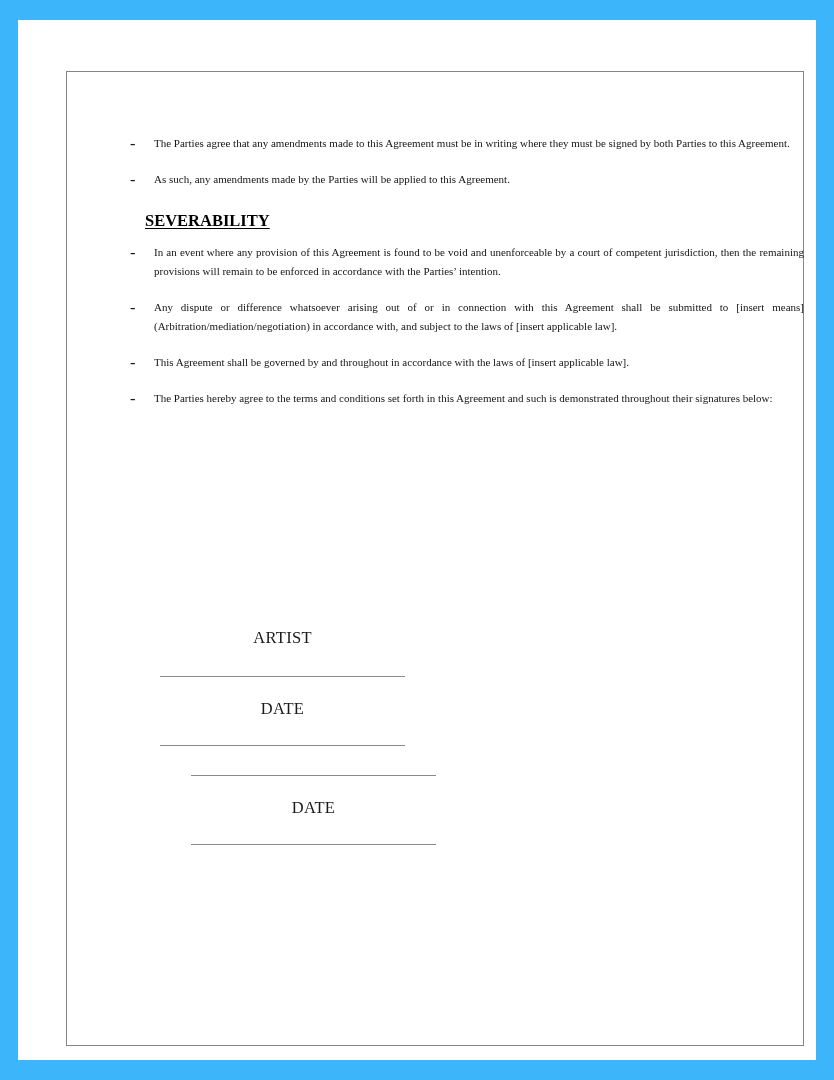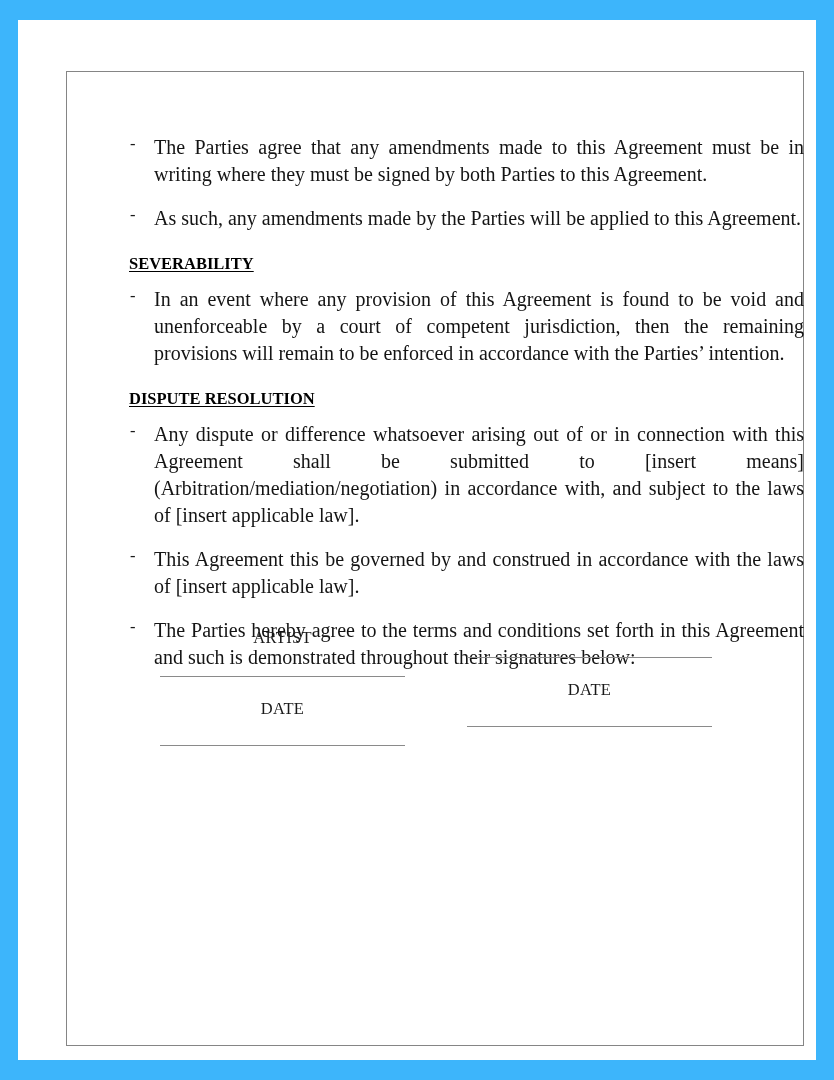--- a/index.html
+++ b/index.html
@@ -53,55 +53,56 @@
     width: 25px;
     flex: 0 0 25px;
     font-size: 16.5px;
     line-height: 19px;
     color: #1a1a1a;
     padding-left: 1px;
     box-sizing: border-box;
   }
   .bullet-text {
     flex: 1 1 auto;
-    font-size: 20px;
-    line-height: 27px;
+    font-size: 11px;
+    line-height: 19px;
     color: #141414;
     text-align: justify;
     text-justify: inter-word;
     hyphens: none;
   }
   .bullet-text.last-line-left {
     text-align-last: left;
   }
 
   
   .section-heading {
     font-size: 16.5px;
     line-height: 19px;
     font-weight: bold;
     color: #000000;
-    margin: 0 0 13px 0;
+    margin: 0 0 13px 16px;
     padding-top: 5px;
   }
   .section-heading span.h-underline {
     text-decoration: underline;
     text-underline-offset: 2px;
   }
 
   
   .signature-block {
     position: absolute;
     left: 62px;
     top: 556px;
     width: 675px;
   }
   .sig-columns {
     display: flex;
     justify-content: flex-start;
+    flex-direction: column;
   }
   .sig-col {
     width: 245px;
   }
   .sig-col.col-left { margin-left: 31px; }
   .sig-col.col-right { margin-left: 62px; }
 
   .sig-label {
     text-align: center;
     font-size: 16.5px;
@@ -138,33 +139,30 @@
 
       <div class="section-heading">
         <span class="h-underline">SEVERABILITY</span>
       </div>
 
       <div class="bullet-row">
         <div class="bullet-mark">-</div>
         <div class="bullet-text">In an event where any provision of this Agreement is found to be void and unenforceable by a court of competent jurisdiction, then the remaining provisions will remain to be enforced in accordance with the Parties’ intention.</div>
       </div>
 
-      <div class="section-heading">
-        <span class="h-underline">DISPUTE RESOLUTION</span>
-      </div>
 
       <div class="bullet-row">
         <div class="bullet-mark">-</div>
         <div class="bullet-text">Any dispute or difference whatsoever arising out of or in connection with this Agreement shall be submitted to [insert means] (Arbitration/mediation/negotiation) in accordance with, and subject to the laws of [insert applicable law].</div>
       </div>
 
 
       <div class="bullet-row">
         <div class="bullet-mark">-</div>
-        <div class="bullet-text">This Agreement this be governed by and construed in accordance with the laws of [insert applicable law].</div>
+        <div class="bullet-text">This Agreement shall be governed by and throughout in accordance with the laws of [insert applicable law].</div>
       </div>
 
 
       <div class="bullet-row">
         <div class="bullet-mark">-</div>
         <div class="bullet-text last-line-left">The Parties hereby agree to the terms and conditions set forth in this Agreement and such is demonstrated throughout their signatures below:</div>
       </div>
 
     </div>
 

